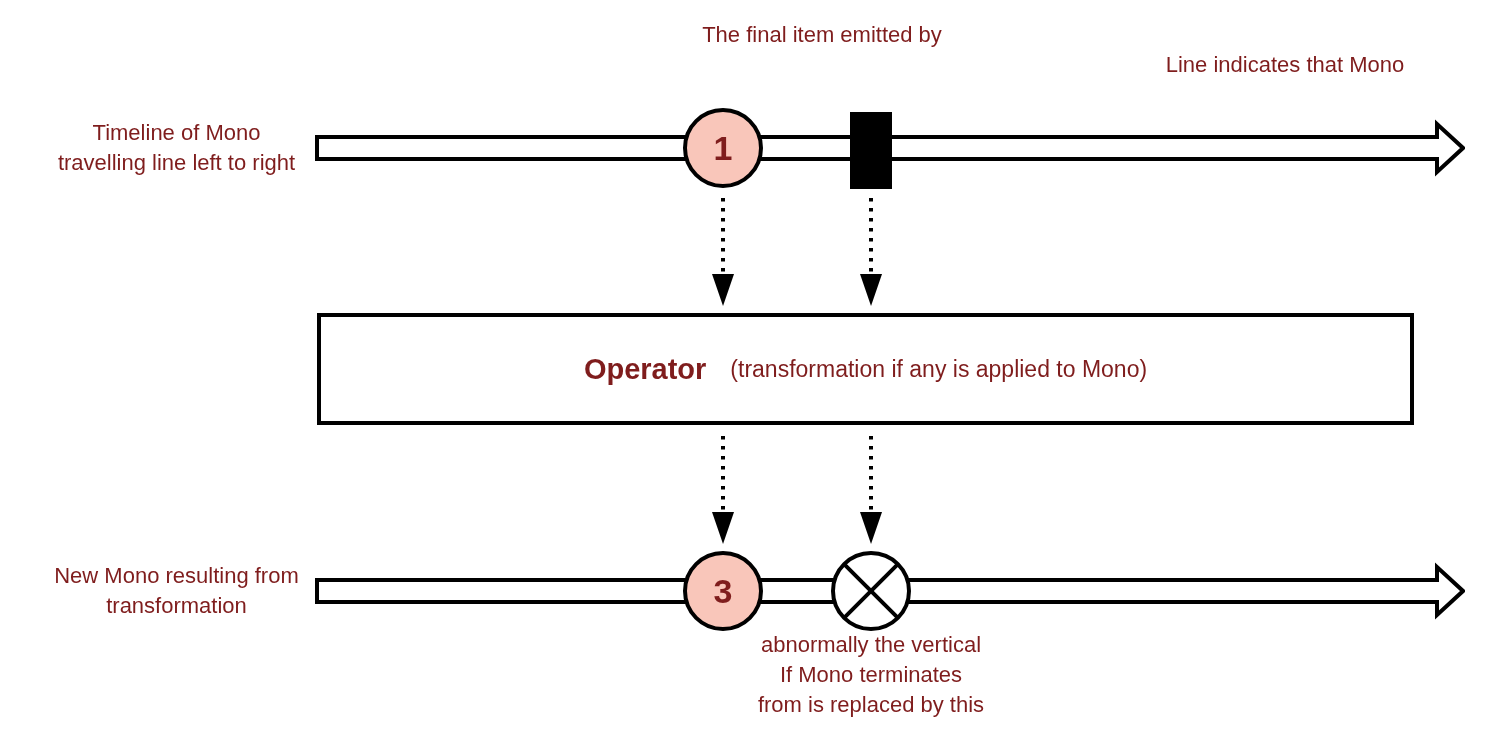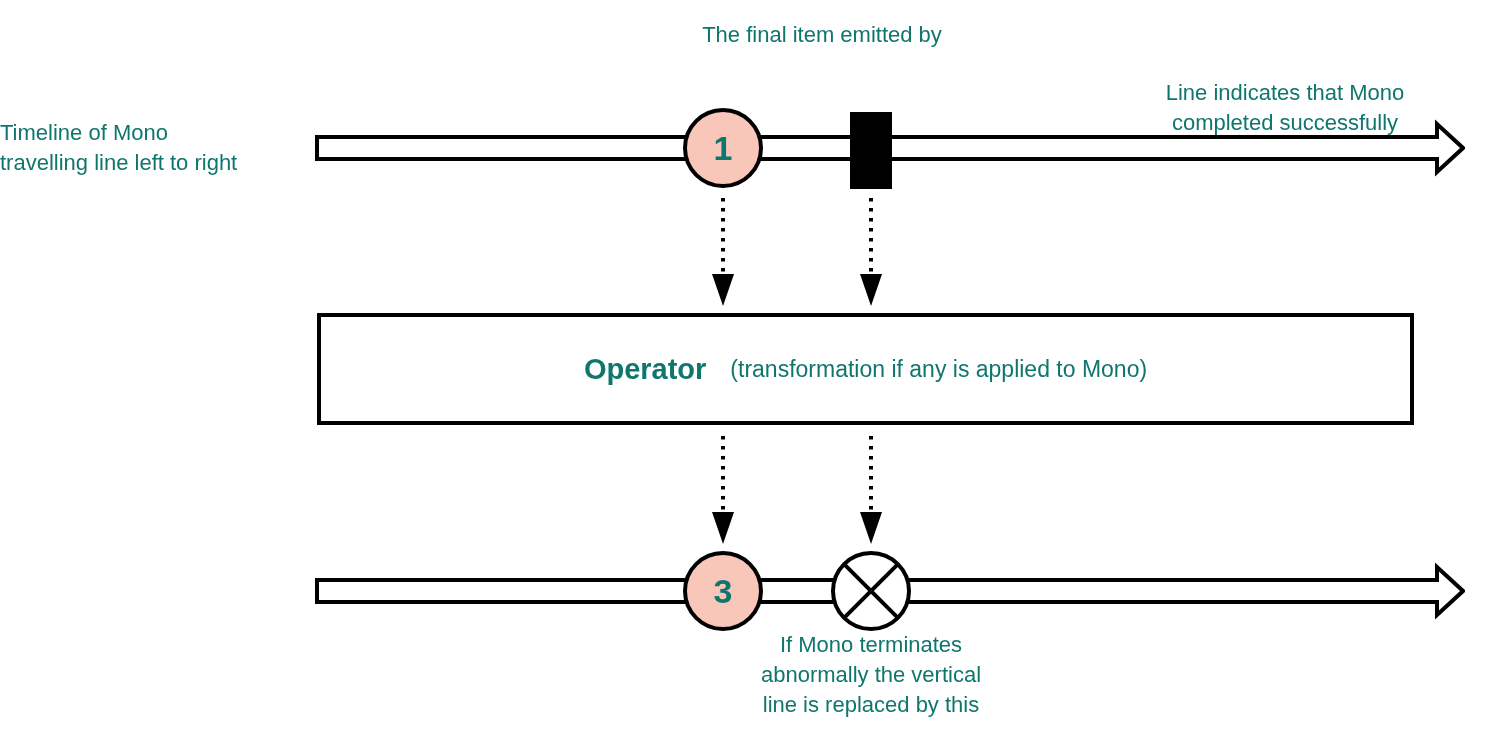--- a/index.html
+++ b/index.html
@@ -6,31 +6,31 @@
     margin: 0;
     padding: 0;
     background: #ffffff;
   }
   .canvas {
     position: relative;
     width: 1490px;
     height: 736px;
     background: var(--background, #ffffff);
     font-family: "Liberation Sans", sans-serif;
-    color: #0f766e;
+    color: #7f1d1d;
     overflow: hidden;
   }
   .cap {
     position: absolute;
     font-size: 22px;
     line-height: 30px;
     white-space: nowrap;
   }
   .cap.center { text-align: center; white-space: normal; }
-  .cap.right  { text-align: left;  white-space: normal; }
+  .cap.right  { text-align: center;  white-space: normal; padding-left: 28px; }
   .cap .ln { display: block; }
 
   .timeline-svg { position: absolute; left: 315px; width: 1150px; height: 60px; }
   .timeline-svg path {
     fill: #ffffff;
     stroke: var(--stroke, #000000);
     stroke-width: 4;
     stroke-linejoin: miter;
   }
 
@@ -111,23 +111,22 @@
 </style>
 </head>
 <body>
 
 <div class="canvas">
 
   <div class="cap center" style="left:622px; top:20px; width:400px;">
     <span class="ln">The final item emitted by</span>
   </div>
 
-  <div class="cap center" style="left:1100px; top:50px; width:370px;margin-top:28px;">
+  <div class="cap center" style="left:1100px; top:50px; width:370px;">
     <span class="ln">Line indicates that Mono</span>
-    <span class="ln">completed successfully</span>
   </div>
 
   <div class="cap right" style="left:0px; top:118px; width:297px;">
     <span class="ln">Timeline of Mono</span>
     <span class="ln">travelling line left to right</span>
   </div>
 
   <svg class="timeline-svg" style="top:118px;" viewBox="0 0 1150 60">
     <path d="M2 19 H1122 V6 L1148 30 L1122 54 V41 H2 Z"></path>
   </svg>
@@ -154,34 +153,38 @@
 
   <svg class="dotted-arrow" style="left:711px; top:434px;" viewBox="0 0 24 112">
     <line x1="12" y1="2" x2="12" y2="76"></line>
     <path d="M12 110 L1 78 L23 78 Z"></path>
   </svg>
   <svg class="dotted-arrow" style="left:859px; top:434px;" viewBox="0 0 24 112">
     <line x1="12" y1="2" x2="12" y2="76"></line>
     <path d="M12 110 L1 78 L23 78 Z"></path>
   </svg>
 
+  <div class="cap right" style="left:0px; top:561px; width:297px;">
+    <span class="ln">New Mono resulting from</span>
+    <span class="ln">transformation</span>
+  </div>
 
   <svg class="timeline-svg" style="top:561px;" viewBox="0 0 1150 60">
     <path d="M2 19 H1122 V6 L1148 30 L1122 54 V41 H2 Z"></path>
   </svg>
 
   <div class="item-circle" style="left:683px; top:551px;">
     <span>3</span>
   </div>
 
   <svg class="error-circle-svg" viewBox="0 0 80 80">
     <circle cx="40" cy="40" r="38"></circle>
     <line x1="13.1" y1="13.1" x2="66.9" y2="66.9"></line>
     <line x1="66.9" y1="13.1" x2="13.1" y2="66.9"></line>
   </svg>
 
   <div class="cap center" style="left:696px; top:630px; width:350px;">
+    <span class="ln">abnormally the vertical</span>
     <span class="ln">If Mono terminates</span>
-    <span class="ln">abnormally the vertical</span>
-    <span class="ln">line is replaced by this</span>
+    <span class="ln">from is replaced by this</span>
   </div>
 
 </div>
 
 </body></html>

